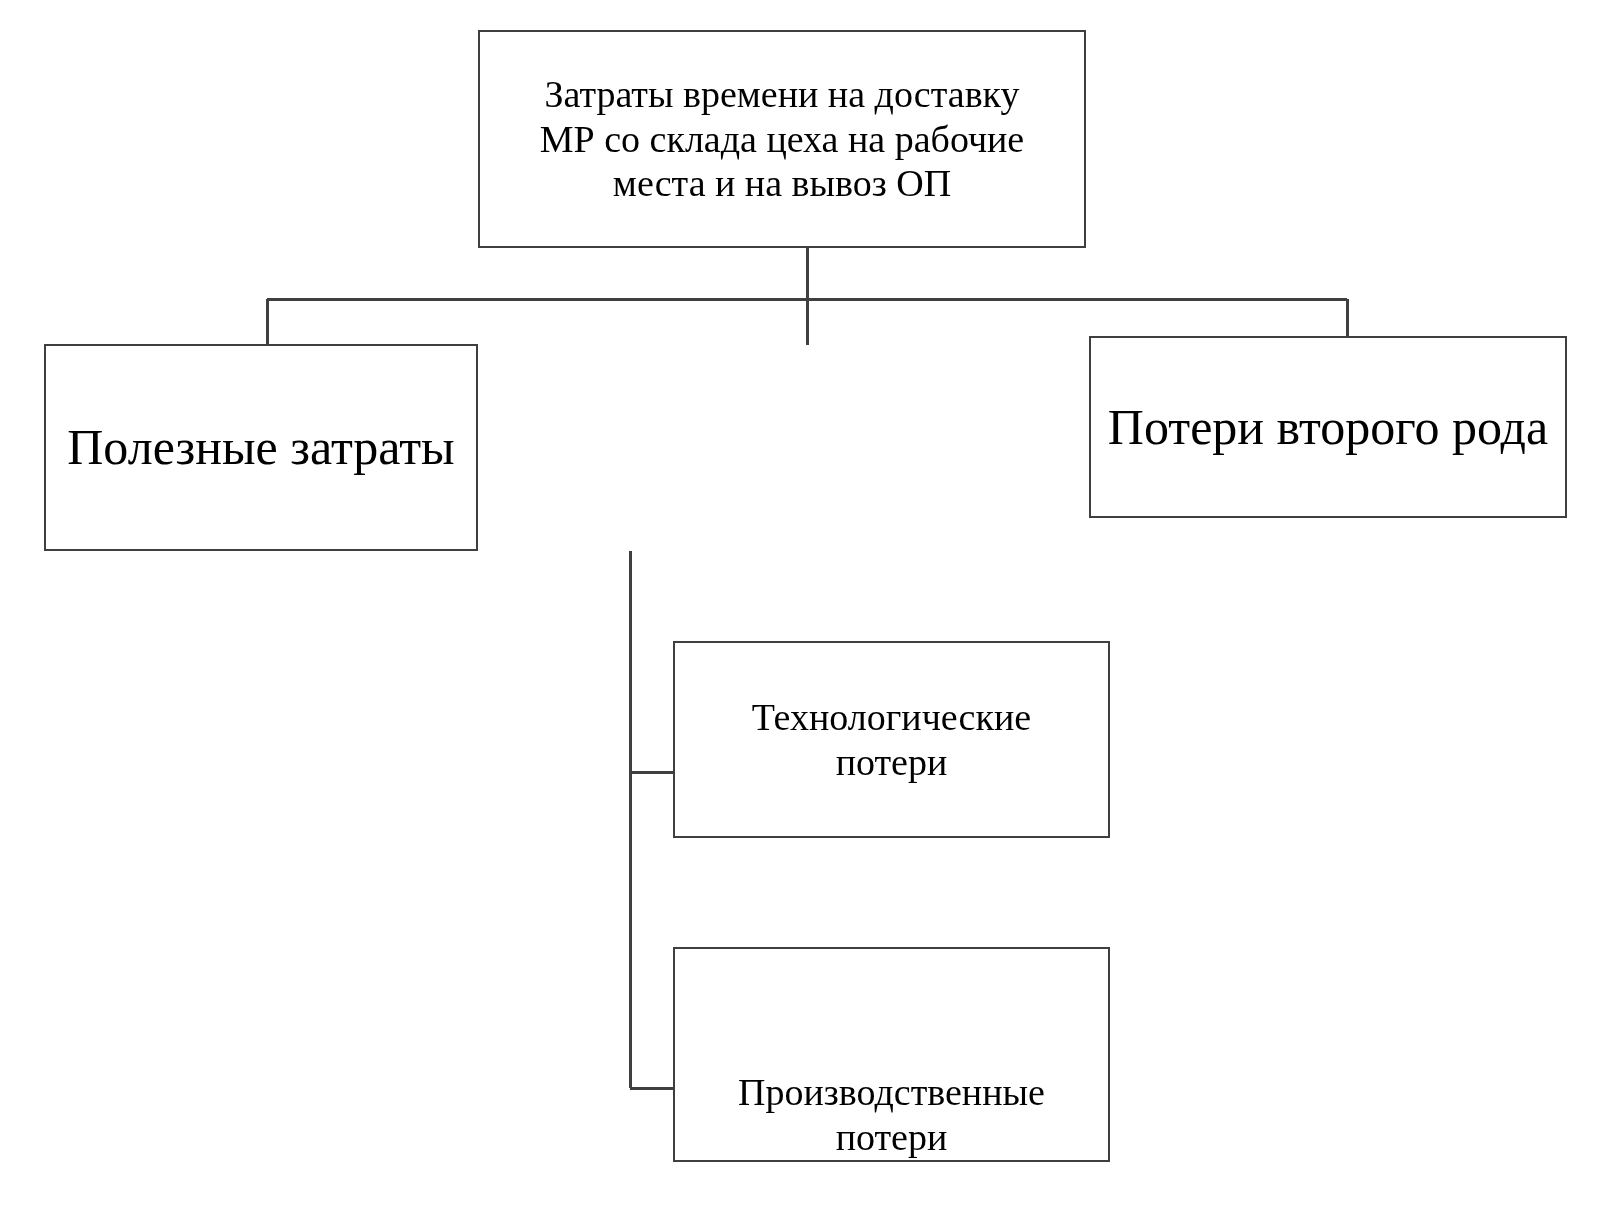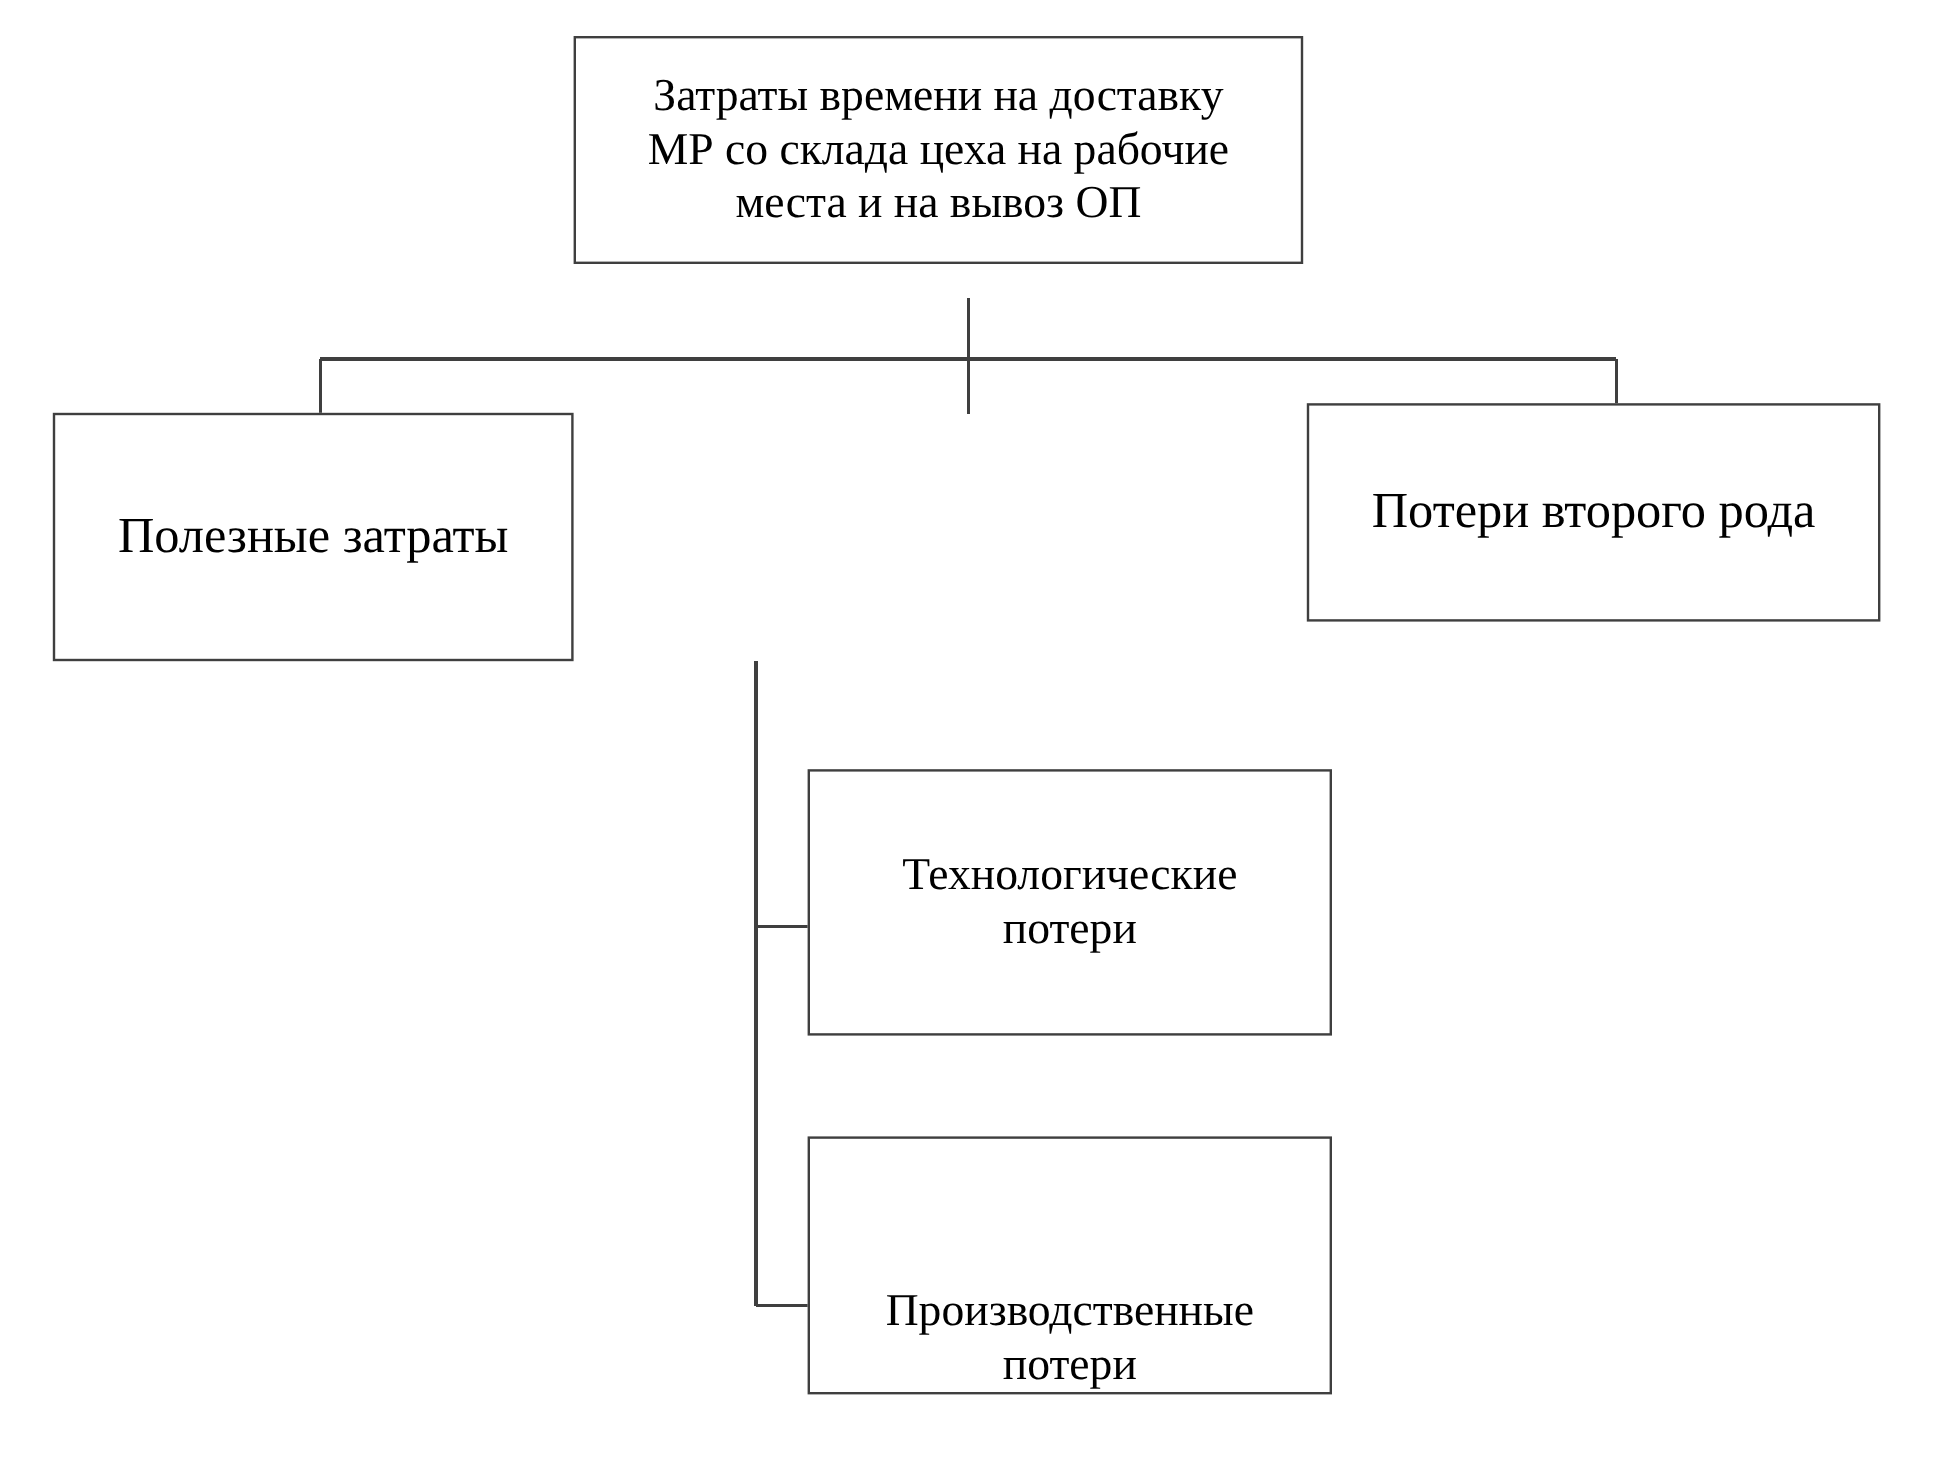--- a/index.html
+++ b/index.html
@@ -39,21 +39,21 @@
   .node-label {
     display: block;
     width: 100%;
     padding: 0 10px;
     color: #000000;
     font-family: "Liberation Serif", "DejaVu Serif", serif;
     line-height: 1.18;
     white-space: pre-line;
   }
   .lvl0 .node-label { font-size: 38px; }
-  .lvl1 .node-label { font-size: 42px; }
+  .lvl1 .node-label { font-size: 50px; }
   .lvl2 .node-label { font-size: 38px; }
 </style>
 </head>
 <body>
 
 <div id="diagram-root">
 
   <svg id="diagram-svg" viewBox="0 0 1617 1230" preserveAspectRatio="none">
     <g stroke="#3f3f3f" stroke-width="3" fill="none" shape-rendering="crispEdges">
 
@@ -68,36 +68,36 @@
       <line x1="1347" y1="299" x2="1347" y2="345"></line>
 
       <line x1="630" y1="551" x2="630" y2="1088"></line>
 
       <line x1="630" y1="772" x2="697" y2="772"></line>
 
       <line x1="630" y1="1088" x2="697" y2="1088"></line>
     </g>
   </svg>
 
-  <div class="node-box lvl0" style="left:478px; top:30px; width:608px; height:190px;">
+  <div class="node-box lvl0" style="left:478px; top:30px; width:608px; height:218px;">
     <span class="node-label">Затраты времени на доставку
 МР со склада цеха на рабочие
 места и на вывоз ОП</span>
   </div>
 
   <div class="node-box lvl1" style="left:44px; top:344px; width:434px; height:207px;">
     <span class="node-label">Полезные затраты</span>
   </div>
 
 
   <div class="node-box lvl1" style="left:1089px; top:336px; width:478px; height:182px;">
     <span class="node-label">Потери второго рода</span>
   </div>
 
-  <div class="node-box lvl2" style="left:673px; top:641px; width:437px; height:222px;">
+  <div class="node-box lvl2" style="left:673px; top:641px; width:437px; height:197px;">
     <span class="node-label">Технологические
 потери</span>
   </div>
 
   <div class="node-box lvl2" style="left:673px; top:947px; width:437px; height:215px;align-items:flex-end;">
     <span class="node-label">Производственные
 потери</span>
   </div>
 
 </div>

